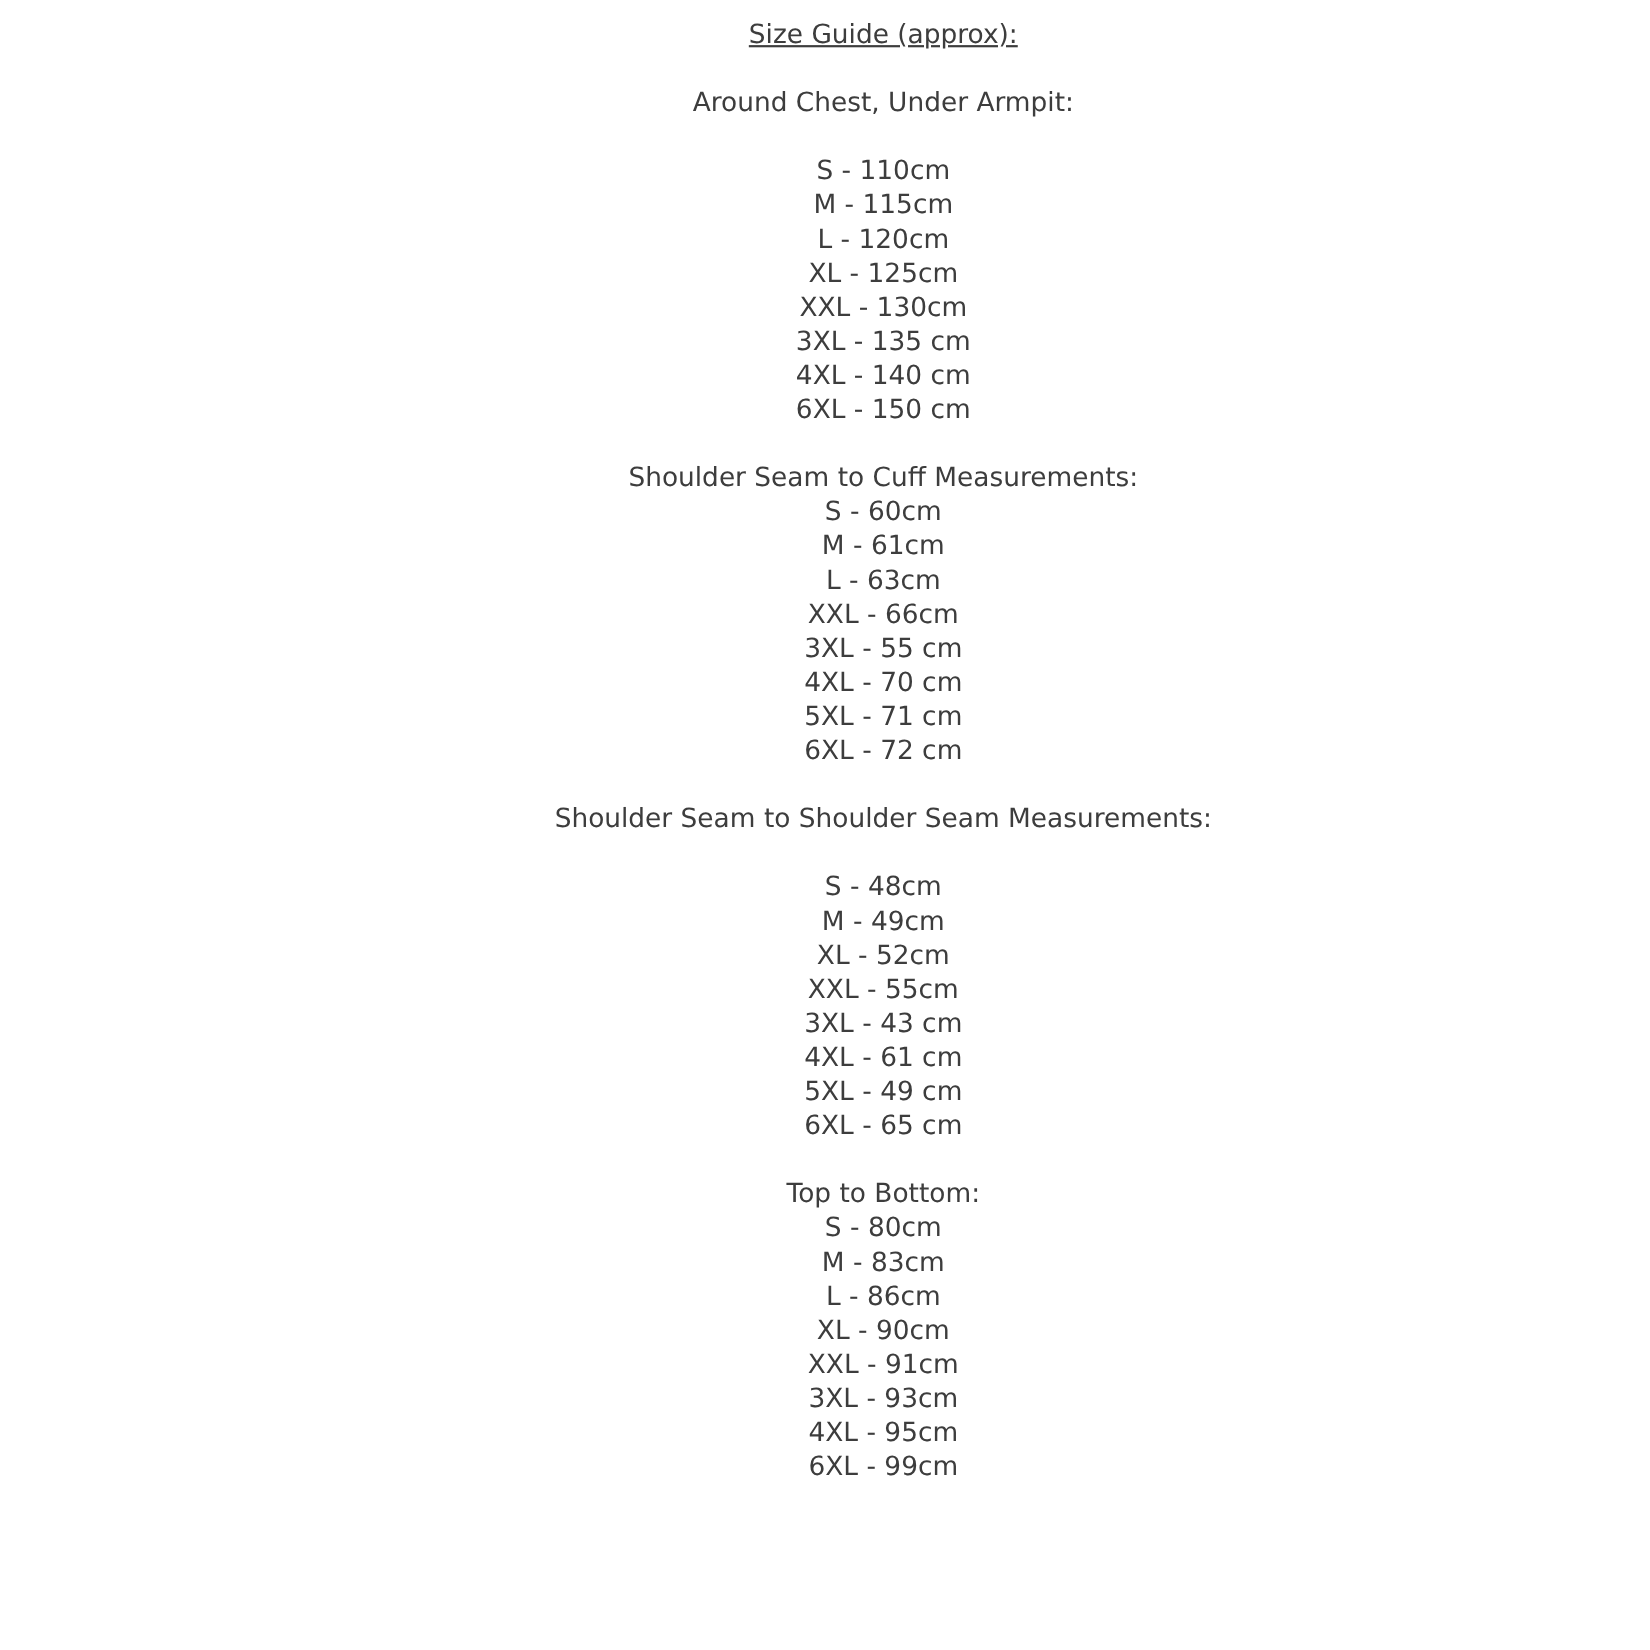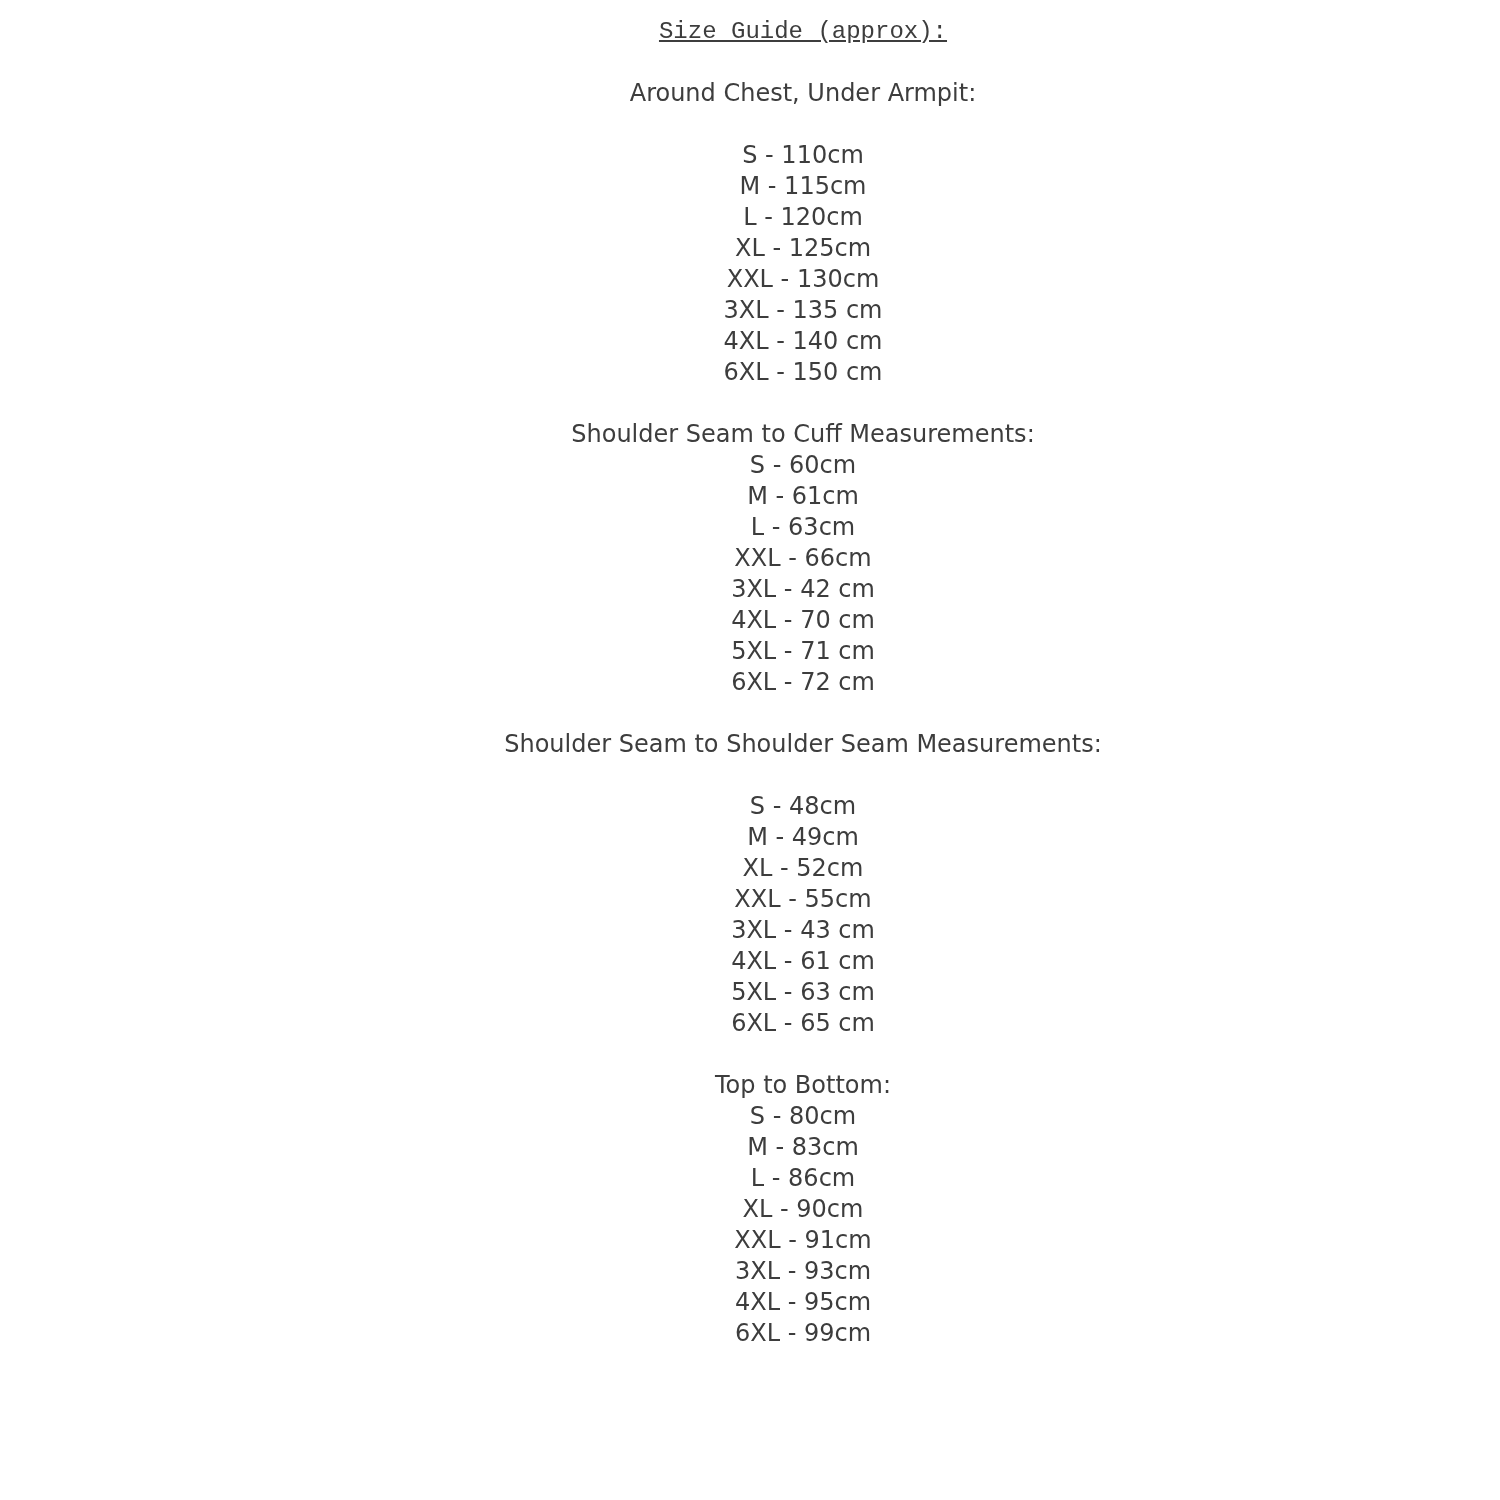--- a/index.html
+++ b/index.html
@@ -22,21 +22,20 @@
     padding-left: 106px;
     text-align: center;
   }
   .line, .heading, .title {
     font-size: 24px;
     line-height: 31px;
     white-space: pre;
   }
   .title {
     text-decoration: underline;
-    font-family: Liberation Mono, monospace;
   }
   .spacer {
     height: 31px;
   }
 </style>
 </head>
 <body style="color: rgb(61, 61, 61); background: rgb(255, 255, 255);">
 
 <div class="doc">
 
@@ -56,37 +55,37 @@
     <div class="line">6XL - 150 cm</div>
   </div>
 
   <div>
     <div class="spacer"></div>
     <div class="heading">Shoulder Seam to Cuff Measurements:</div>
     <div class="line">S - 60cm</div>
     <div class="line">M - 61cm</div>
     <div class="line">L - 63cm</div>
     <div class="line">XXL - 66cm</div>
-    <div class="line">3XL - 42 cm</div>
+    <div class="line">3XL - 55 cm</div>
     <div class="line">4XL - 70 cm</div>
     <div class="line">5XL - 71 cm</div>
     <div class="line">6XL - 72 cm</div>
   </div>
 
   <div>
     <div class="spacer"></div>
     <div class="heading">Shoulder Seam to Shoulder Seam Measurements:</div>
     <div class="spacer"></div>
     <div class="line">S - 48cm</div>
     <div class="line">M - 49cm</div>
     <div class="line">XL - 52cm</div>
     <div class="line">XXL - 55cm</div>
     <div class="line">3XL - 43 cm</div>
     <div class="line">4XL - 61 cm</div>
-    <div class="line">5XL - 63 cm</div>
+    <div class="line">5XL - 49 cm</div>
     <div class="line">6XL - 65 cm</div>
   </div>
 
   <div>
     <div class="spacer"></div>
     <div class="heading">Top to Bottom:</div>
     <div class="line">S - 80cm</div>
     <div class="line">M - 83cm</div>
     <div class="line">L - 86cm</div>
     <div class="line">XL - 90cm</div>

